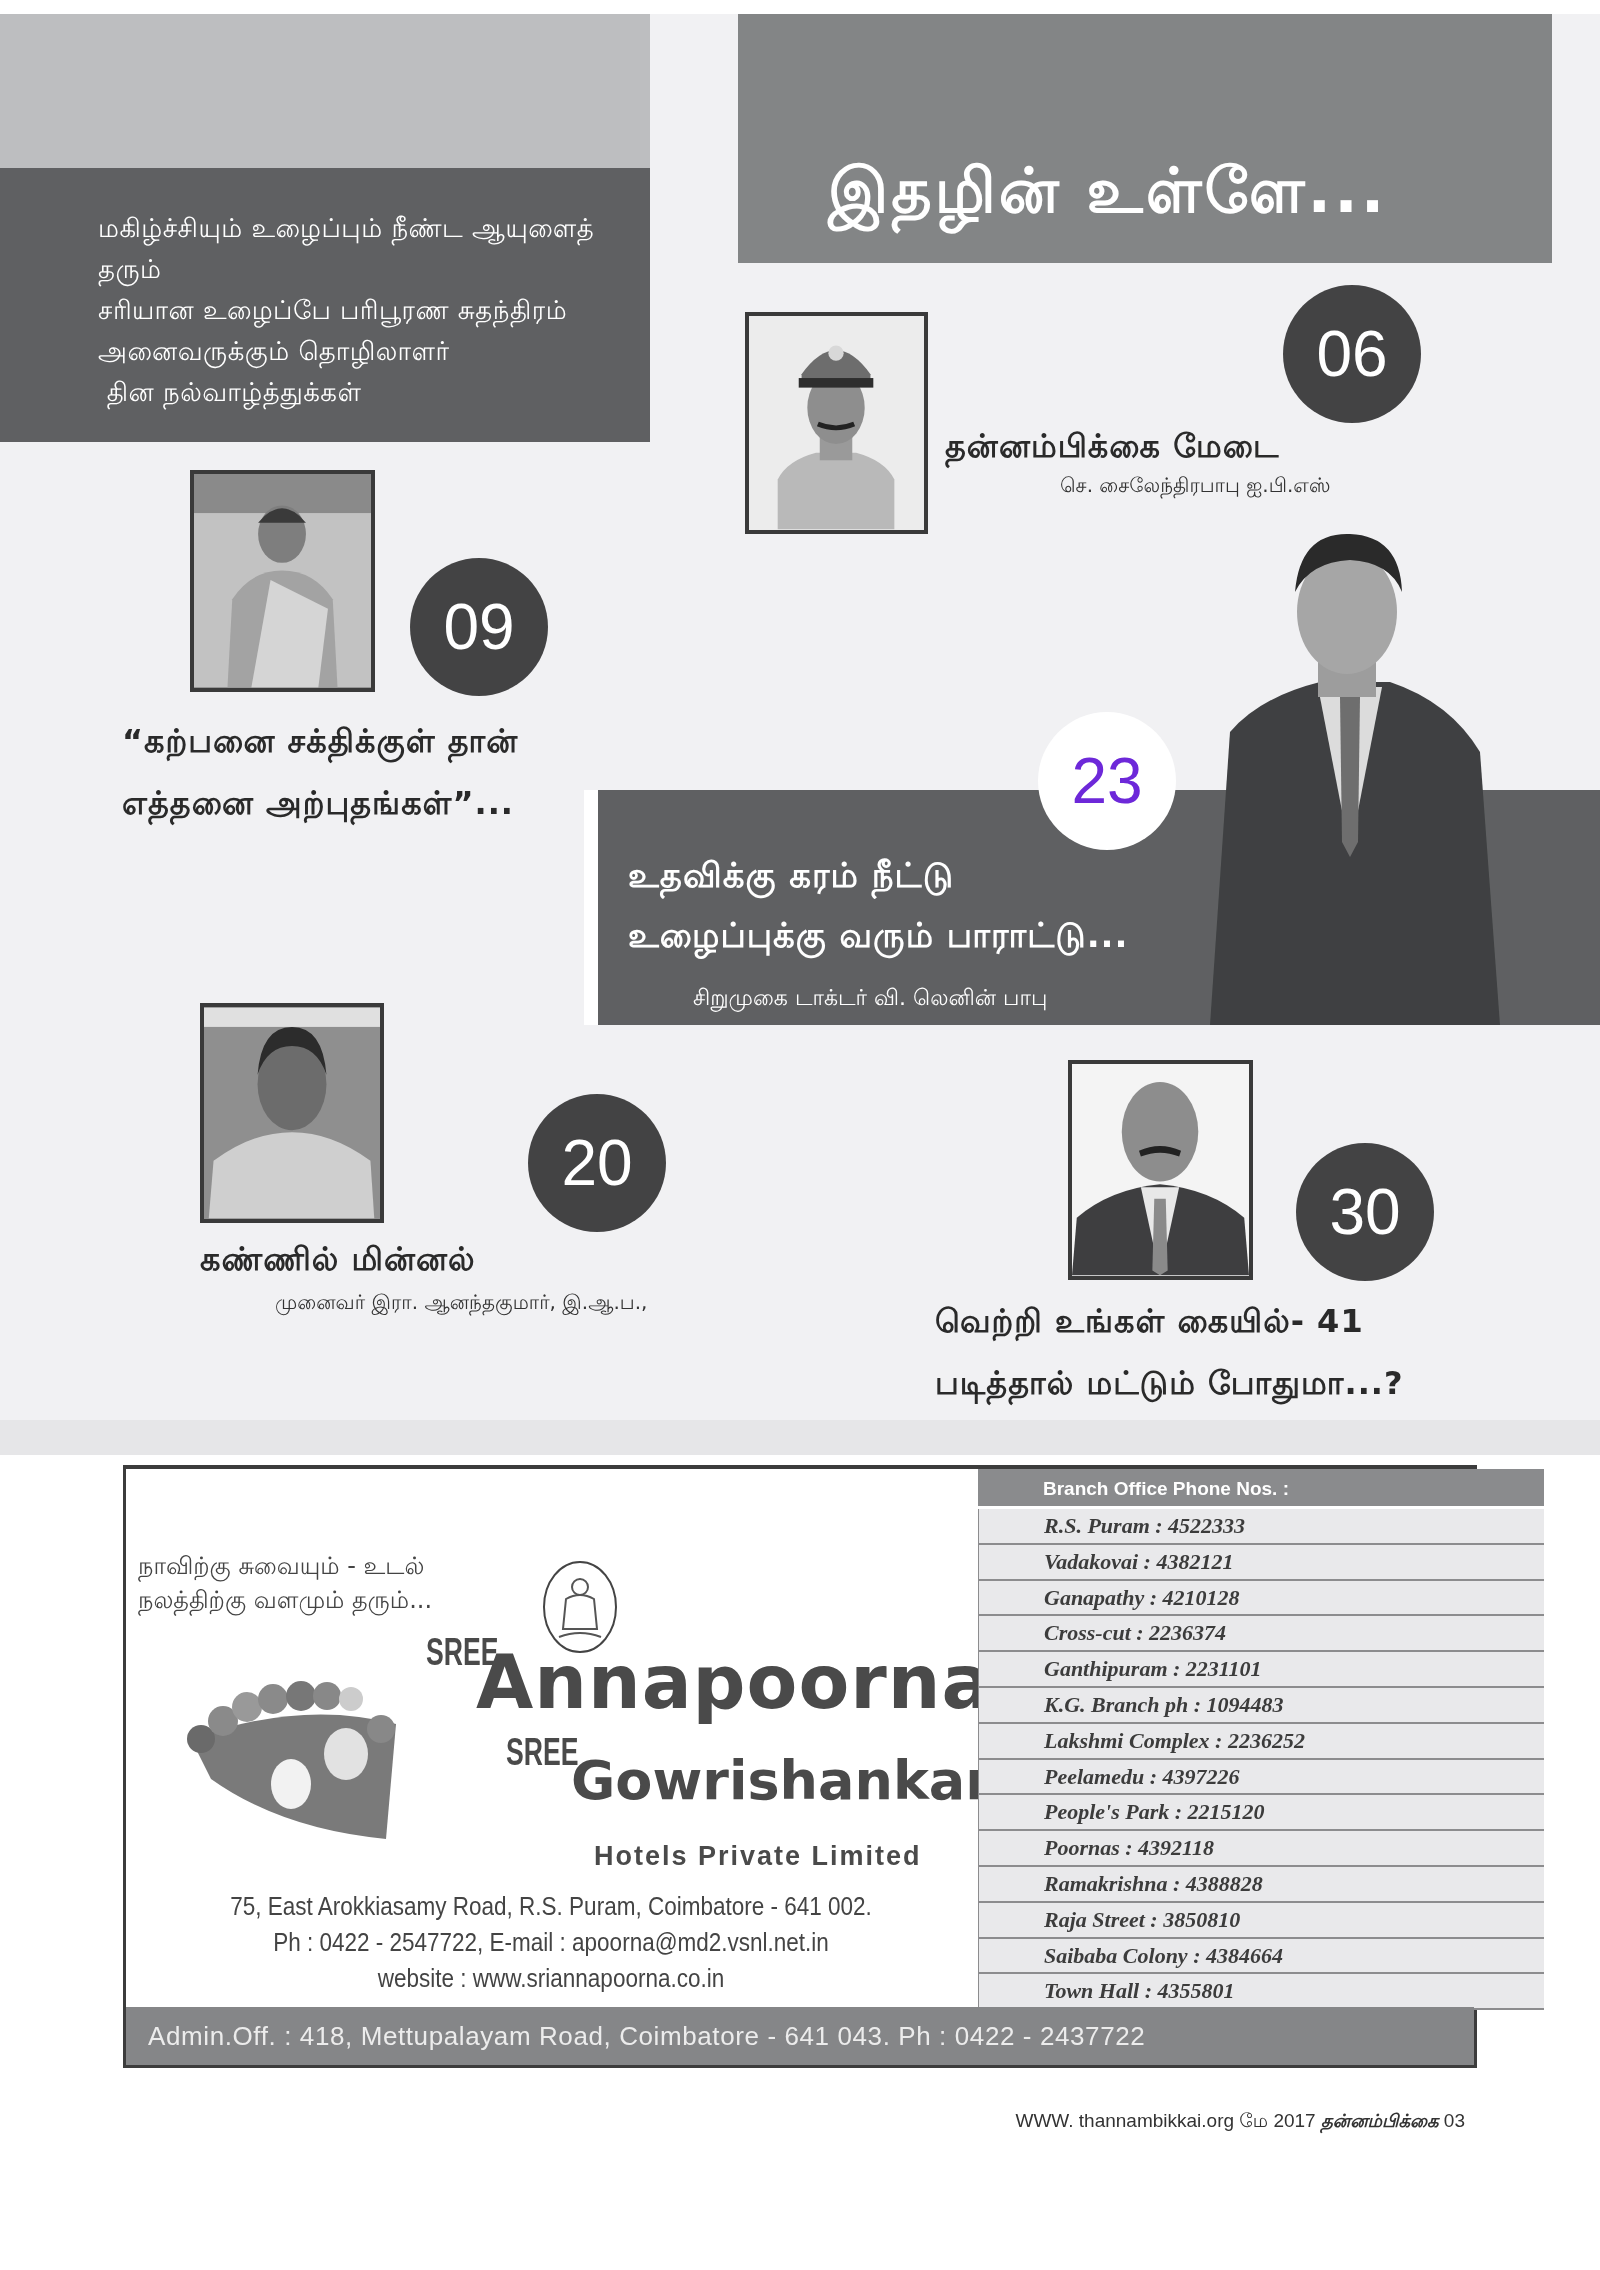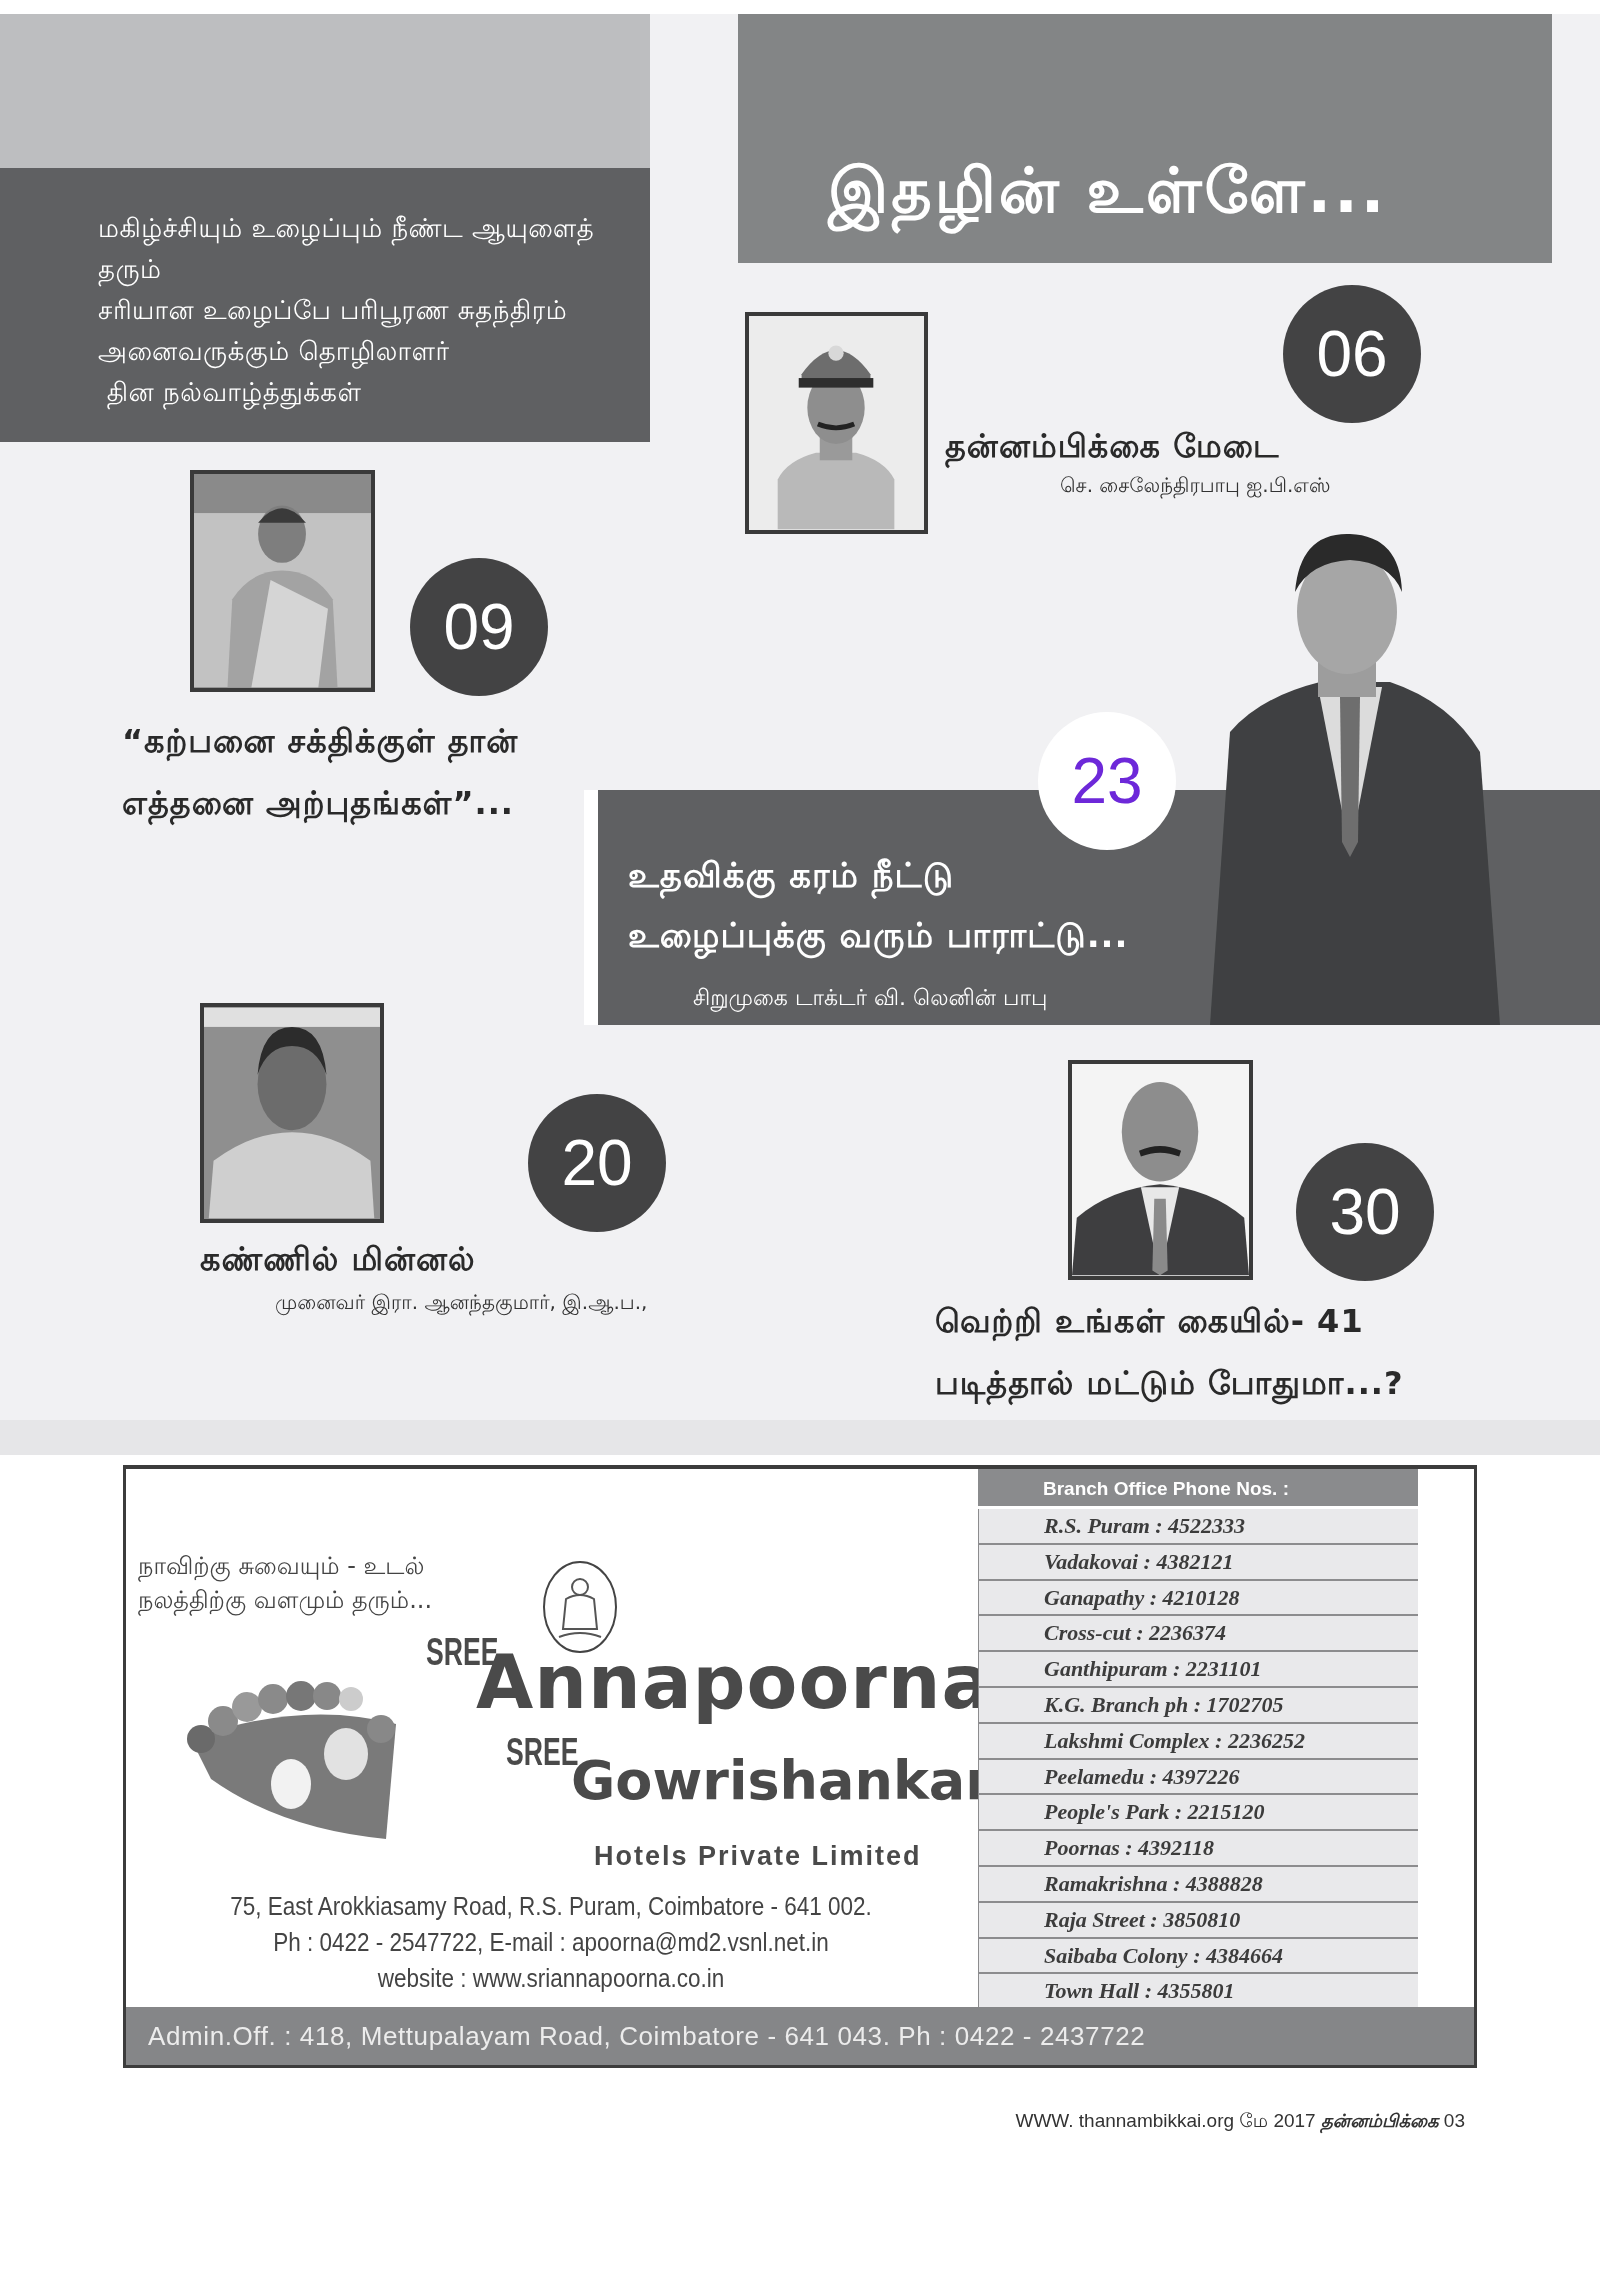--- a/index.html
+++ b/index.html
@@ -39,21 +39,21 @@
   .tagline { position: absolute; left: 12px; top: 80px; font-size: 24px; line-height: 34px; color: #444; font-family: "DejaVu Sans", sans-serif; white-space: nowrap; }
   .brand-sree1 { position: absolute; left: 300px; top: 162px; font-size: 38px; font-weight: bold; color: #4a4a4a; font-family: "Liberation Sans Narrow", "Liberation Sans", sans-serif; transform: scaleX(0.7); transform-origin: left; }
   .brand-ann { position: absolute; left: 350px; top: 170px; font-size: 74px; font-weight: bold; color: #4a4a4a; font-family: "DejaVu Sans", sans-serif; letter-spacing: 1px; }
   .brand-sree2 { position: absolute; left: 380px; top: 262px; font-size: 38px; font-weight: bold; color: #4a4a4a; transform: scaleX(0.7); transform-origin: left; }
   .brand-gow { position: absolute; left: 445px; top: 280px; font-size: 54px; font-weight: bold; color: #4a4a4a; font-family: "DejaVu Sans", sans-serif; }
   .brand-hpl { position: absolute; left: 468px; top: 372px; font-size: 27px; font-weight: bold; color: #4a4a4a; letter-spacing: 2px; }
   .emblem { position: absolute; left: 415px; top: 90px; width: 78px; height: 96px; }
   .food { position: absolute; left: 55px; top: 200px; width: 225px; height: 180px; }
   .addr { position: absolute; left: 0; width: 850px; text-align: center; color: #444; font-size: 25px; font-family: "Liberation Sans", sans-serif; transform: scaleX(0.9); white-space: nowrap; }
 
-  .phone-col { position: absolute; left: 852px; top: 0; width: 440px; height: 540px; }
+  .phone-col { position: absolute; left: 852px; top: 0; width: 566px; height: 540px; }
   .phone-head { height: 40px; background: #8a8b8d; color: #fff; font-weight: bold; font-size: 19px; line-height: 40px; padding-left: 65px; border-bottom: 3px solid #ffffff; font-family: "Liberation Sans", sans-serif; }
   .phone-row { height: 35.8px; background: #e9e9eb; border-bottom: 2px solid #8c8c8e; border-left: 1px solid #8c8c8e; color: #3c3c3c; font-family: "Liberation Serif", serif; font-style: italic; font-weight: bold; font-size: 22px; line-height: 34px; padding-left: 65px; white-space: nowrap; }
 
   .admin-bar { position: absolute; left: 0; bottom: 0; width: 100%; height: 58px; background: #858688; color: #ececec; font-size: 26px; line-height: 58px; padding-left: 22px; white-space: nowrap; letter-spacing: 0.6px; font-family: "Liberation Sans", sans-serif; }
 
   .footer { position: absolute; right: 135px; top: 2110px; font-size: 19px; color: #333; white-space: nowrap; font-family: "Liberation Sans", sans-serif; }
   .footer .mag { font-weight: bold; font-style: italic; font-family: "DejaVu Sans", sans-serif; font-size: 18px; }
 </style>
 </head>
 <body>
@@ -187,21 +187,21 @@
     <div class="addr" style="top:495px;">website : www.sriannapoorna.co.in</div>
   </div>
 
   <div class="phone-col">
     <div class="phone-head">Branch Office Phone Nos. :</div>
     <div class="phone-row">R.S. Puram : 4522333</div>
     <div class="phone-row">Vadakovai : 4382121</div>
     <div class="phone-row">Ganapathy : 4210128</div>
     <div class="phone-row">Cross-cut : 2236374</div>
     <div class="phone-row">Ganthipuram : 2231101</div>
-    <div class="phone-row">K.G. Branch ph : 1702705</div>
+    <div class="phone-row">K.G. Branch ph : 1094483</div>
     <div class="phone-row">Lakshmi Complex : 2236252</div>
     <div class="phone-row">Peelamedu : 4397226</div>
     <div class="phone-row">People's Park : 2215120</div>
     <div class="phone-row">Poornas : 4392118</div>
     <div class="phone-row">Ramakrishna : 4388828</div>
     <div class="phone-row">Raja Street : 3850810</div>
     <div class="phone-row">Saibaba Colony : 4384664</div>
     <div class="phone-row">Town Hall : 4355801</div>
   </div>
 

